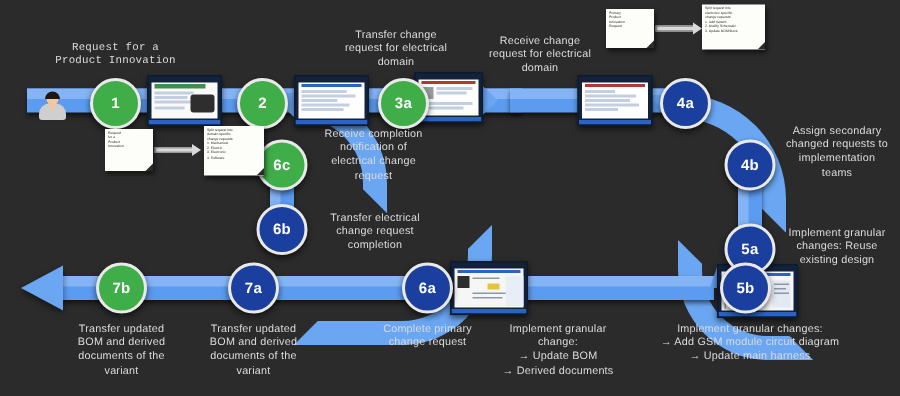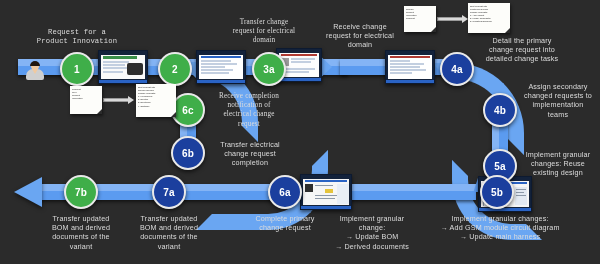--- a/index.html
+++ b/index.html
@@ -277,49 +277,46 @@
   <div class="node blue lg" style="left:483px;top:149px;">5a</div>
   <div class="node blue lg" style="left:444px;top:175px;margin-left:36px;">5b</div>
   <div class="node blue lg" style="left:268px;top:175px;">6a</div>
   <div class="node blue lg" style="left:171px;top:136px;">6b</div>
   <div class="node green lg" style="left:171px;top:93px;">6c</div>
   <div class="node blue lg" style="left:152px;top:175px;">7a</div>
   <div class="node green lg" style="left:64px;top:175px;">7b</div>
 
   <div class="cap" style="left:30px;top:28px;width:94px;font-family:Liberation Mono, monospace;">Request for a
 Product Innovation</div>
-  <div class="cap" style="left:216px;top:18px;width:96px;font-family:Liberation Serif, serif;">Transfer change
+  <div class="cap" style="left:216px;top:18px;width:96px;">Transfer change
 request for electrical
 domain</div>
   <div class="cap" style="left:312px;top:22px;width:96px;">Receive change
 request for electrical
 domain</div>
-  <div class="cap" style="left:470px;top:36px;width:104px;">Detail the primary
-change request into
-detailed change tasks</div>
   <div class="cap" style="left:518px;top:82px;width:80px;">Assign secondary
 changed requests to
 implementation
 teams</div>
   <div class="cap" style="left:518px;top:150px;width:80px;">Implement granular
 changes: Reuse
 existing design</div>
   <div class="cap" style="left:434px;top:214px;width:132px;">Implement granular changes:
 → Add GSM module circuit diagram
 → Update main harness</div>
   <div class="cap" style="left:324px;top:214px;width:96px;">Implement granular
 change:
 → Update BOM
 → Derived documents</div>
   <div class="cap" style="left:246px;top:214px;width:78px;">Complete primary
 change request</div>
   <div class="cap" style="left:208px;top:140px;width:84px;">Transfer electrical
 change request
 completion</div>
-  <div class="cap" style="left:206px;top:92px;width:86px;font-family:Liberation Serif, serif;">Receive completion
+  <div class="cap" style="left:206px;top:84px;width:86px;">Receive completion
 notification of
 electrical change
 request</div>
   <div class="cap" style="left:126px;top:214px;width:86px;">Transfer updated
 BOM and derived
 documents of the
 variant</div>
   <div class="cap" style="left:38px;top:214px;width:86px;">Transfer updated
 BOM and derived
 documents of the

